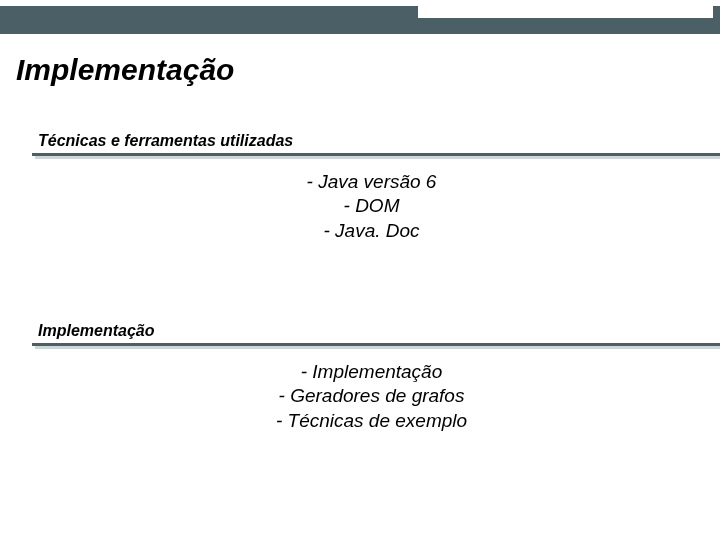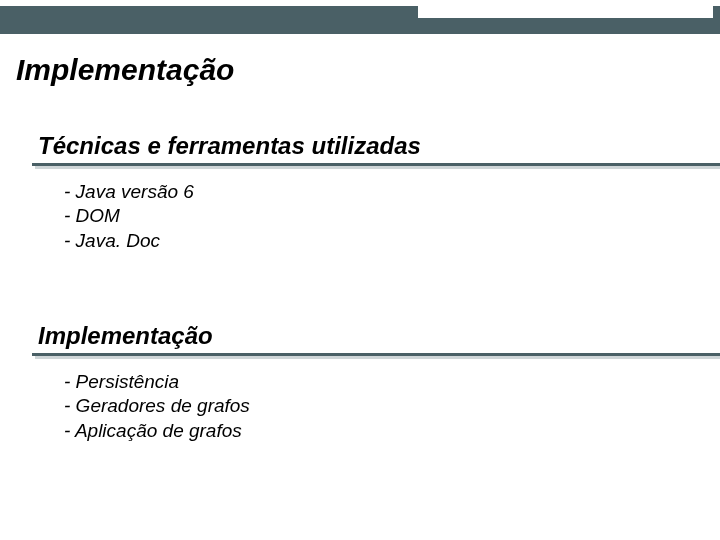--- a/index.html
+++ b/index.html
@@ -39,21 +39,21 @@
   .section {
     position: absolute;
     left: 32px;
     width: 656px;
   }
   .section-heading-wrap {
     position: relative;
     padding: 4px 6px 6px 6px;
   }
   .section-heading {
-    font-size: 24px;
+    font-size: 16px;
     font-weight: bold;
     color: #000;
   }
   .section-underline {
     position: absolute;
     left: 0;
     right: -32px;
     bottom: 0;
     height: 3px;
     background: #4a6066;
@@ -61,21 +61,22 @@
   .section-underline-shadow {
     position: absolute;
     left: 3px;
     right: -32px;
     bottom: -3px;
     height: 3px;
     background: #cfd6d8;
   }
   .bullet-list {
     margin-top: 14px;
-    margin-left: 32px;
+    margin-left: 23px;
+    text-align: center;
   }
   .bullet-item {
     font-size: 19px;
     line-height: 1.28;
     color: #000;
   }
   .sec1 { top: 128px; }
   .sec2 { top: 318px; }
 </style>
 </head>
@@ -100,17 +101,17 @@
   </div>
 </div>
 
 <div class="section sec2">
   <div class="section-heading-wrap">
     <div class="section-heading">Implementação</div>
     <div class="section-underline"></div>
     <div class="section-underline-shadow"></div>
   </div>
   <div class="bullet-list">
-    <div class="bullet-item">- Persistência</div>
+    <div class="bullet-item">- Implementação</div>
     <div class="bullet-item">- Geradores de grafos</div>
-    <div class="bullet-item">- Aplicação de grafos</div>
+    <div class="bullet-item">- Técnicas de exemplo</div>
   </div>
 </div>
 
 </body></html>

